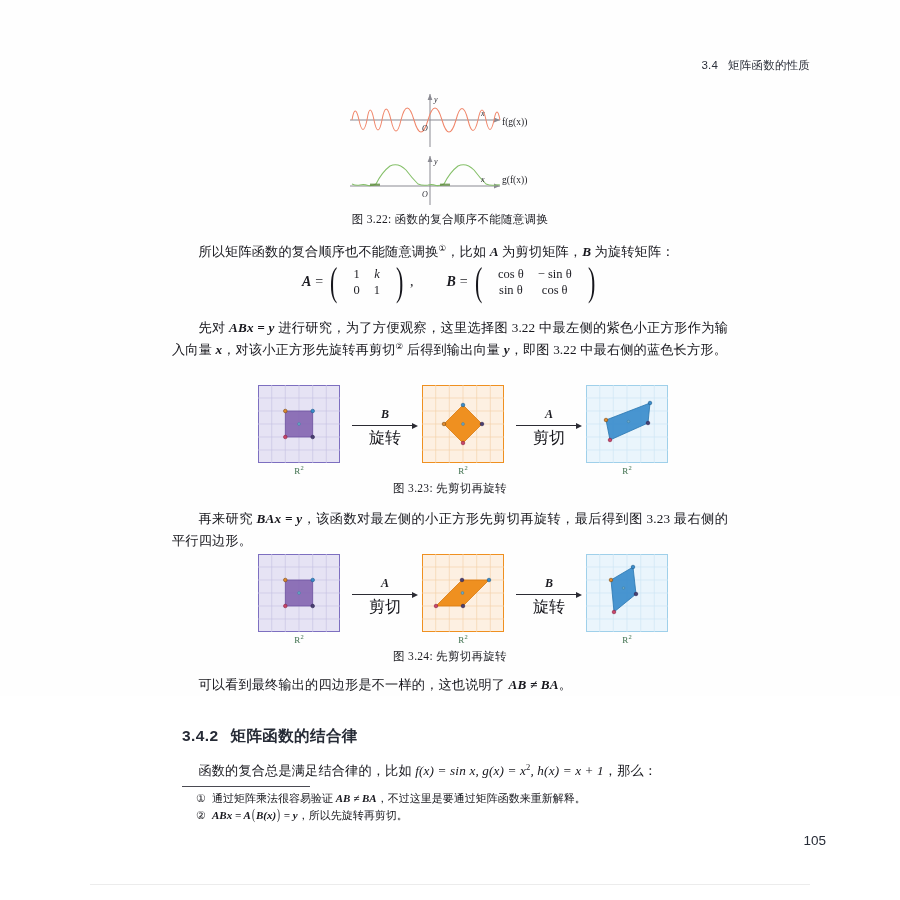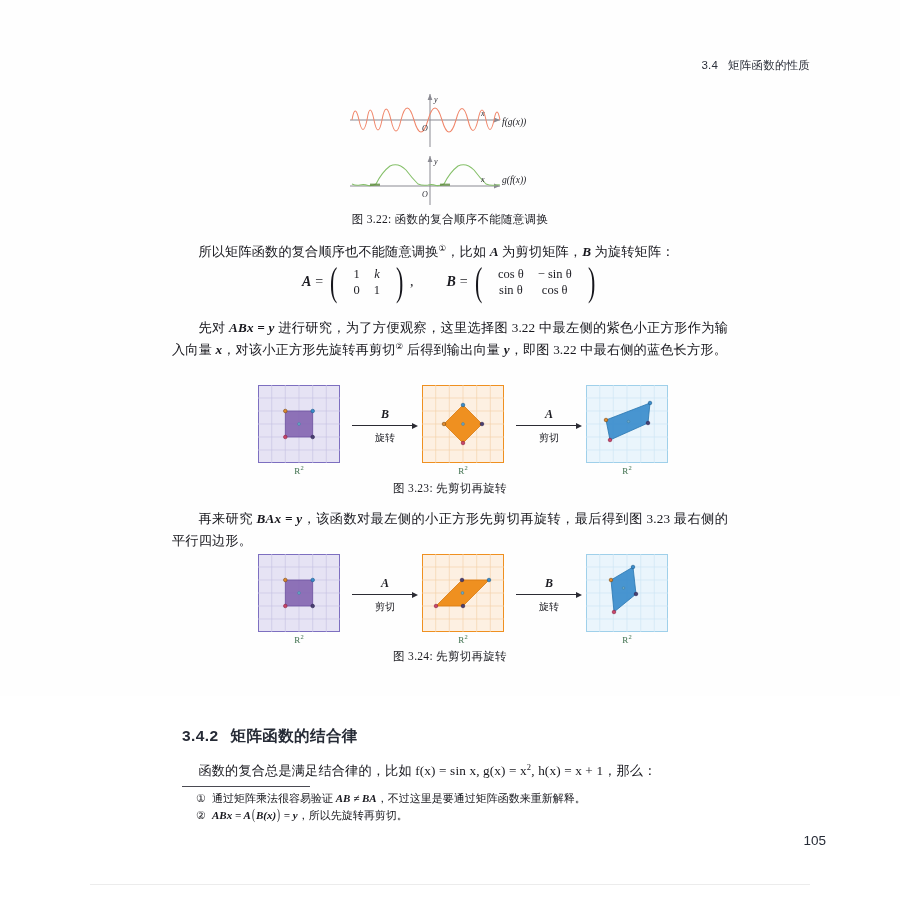--- a/index.html
+++ b/index.html
@@ -43,21 +43,20 @@
     width: 215px;
     height: 115px;
   }
   .plotwrap { position: absolute; left: 0; width: 215px; height: 55px; }
   .plot-a { top: 0px; }
   .plot-b { top: 58px; }
   .plot-label {
     position: absolute;
     left: 152px;
     font-size: 9.5px;
-    font-style: italic;
     color: #1c1c22;
     white-space: nowrap;
   }
   .plot-a .plot-label { top: 25px; }
   .plot-b .plot-label { top: 25px; }
 
   .fig-caption {
     position: absolute;
     width: 900px;
     left: 0;
@@ -77,20 +76,21 @@
     width: 556px;
     font-size: 13.2px;
     line-height: 21.5px;
     color: #16161c;
     text-align: justify;
     letter-spacing: 0.15px;
   }
   .indent { text-indent: 2em; }
   .mathi {
     font-family: "Liberation Serif", serif;
+    font-style: italic;
   }
   .mathb {
     font-family: "Liberation Serif", serif;
     font-style: italic;
     font-weight: bold;
   }
   .mathup { font-style: normal; }
   sup.fn {
     font-size: 8.5px;
     vertical-align: super;
@@ -187,21 +187,21 @@
   }
   .arrowbox .aline::after {
     content: "";
     position: absolute;
     right: 0; top: 0.5px;
     border-left: 6px solid #2b2b33;
     border-top: 3.2px solid transparent;
     border-bottom: 3.2px solid transparent;
   }
   .arrowbox .acn {
-    font-size: 10px;
+    font-size: 16px;
     font-family: Liberation Sans, sans-serif;
     color: #16161c;
     line-height: 13px;
   }
 
   
   .sec-head {
     position: absolute;
     left: 182px;
     top: 726px;
@@ -534,20 +534,23 @@
         <circle cx="37.5" cy="34" r="1.3" fill="#6fa8c8" stroke="#3a7a9a" stroke-width="0.5"></circle>
       </svg>
       <span class="rlabel">
         <span class="mathup">R</span><sup>2</sup>
       </span>
     </div>
   </div>
 
   <div class="fig-caption" id="cap324">图 3.24: 先剪切再旋转</div>
 
+  <div class="para indent" style="top:674px;">
+    <span>可以看到最终输出的四边形是不一样的，这也说明了 </span><span class="mathb">AB ≠ BA</span><span>。</span>
+  </div>
 
   <div class="sec-head">
     <span class="sec-num">3.4.2</span><span>矩阵函数的结合律</span>
   </div>
 
   <div class="para indent" style="top:760px;">
     <span>函数的复合总是满足结合律的，比如 </span><span class="mathi">f(x) = sin x, g(x) = x</span><sup style="font-size:8.5px;line-height:0;">2</sup><span class="mathi">, h(x) = x + 1</span><span>，那么：</span>
   </div>
 
   <div class="fn-rule"></div>

